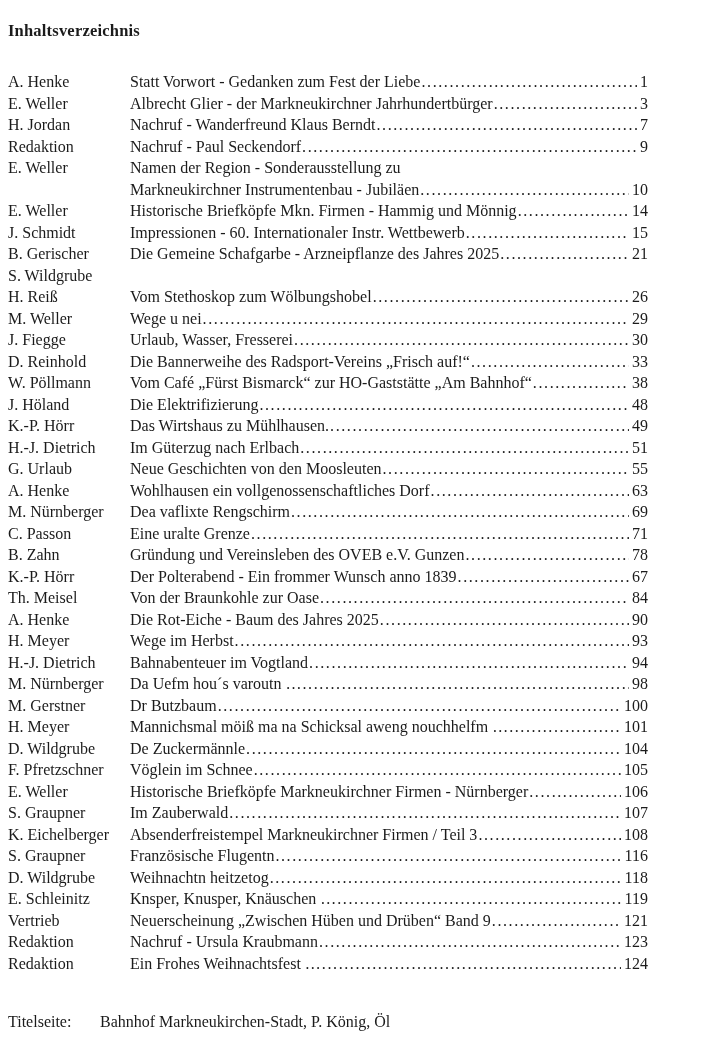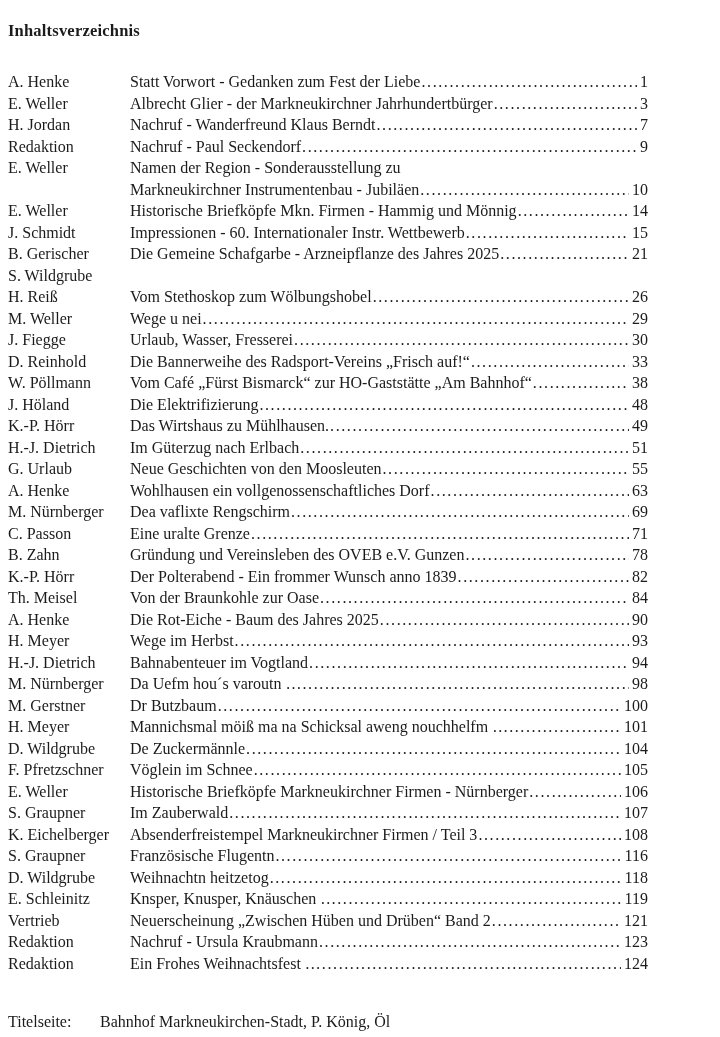--- a/index.html
+++ b/index.html
@@ -280,21 +280,21 @@
             <span class="page-num">78</span>
           </div>
         </div>
       </div>
       <div class="toc-row">
         <span class="author">K.-P. Hörr</span>
         <div class="entry-body">
           <div class="entry-line">
             <span class="title">Der Polterabend - Ein frommer Wunsch anno 1839</span>
             <span class="dots"></span>
-            <span class="page-num">82</span>
+            <span class="page-num">67</span>
           </div>
         </div>
       </div>
       <div class="toc-row">
         <span class="author">Th. Meisel</span>
         <div class="entry-body">
           <div class="entry-line">
             <span class="title">Von der Braunkohle zur Oase</span>
             <span class="dots"></span>
             <span class="page-num">84</span>
@@ -438,21 +438,21 @@
             <span class="title">Knsper, Knusper, Knäuschen … </span>
             <span class="dots"></span>
             <span class="page-num">119</span>
           </div>
         </div>
       </div>
       <div class="toc-row">
         <span class="author">Vertrieb</span>
         <div class="entry-body">
           <div class="entry-line">
-            <span class="title">Neuerscheinung „Zwischen Hüben und Drüben“ Band 2</span>
+            <span class="title">Neuerscheinung „Zwischen Hüben und Drüben“ Band 9</span>
             <span class="dots"></span>
             <span class="page-num">121</span>
           </div>
         </div>
       </div>
       <div class="toc-row">
         <span class="author">Redaktion</span>
         <div class="entry-body">
           <div class="entry-line">
             <span class="title">Nachruf - Ursula Kraubmann</span>

